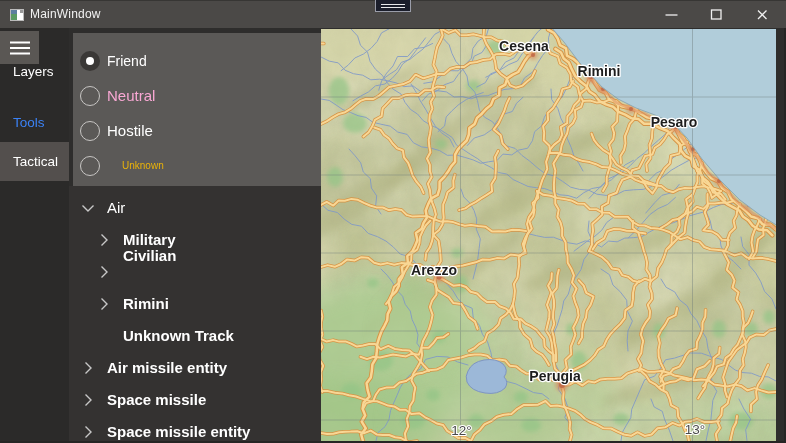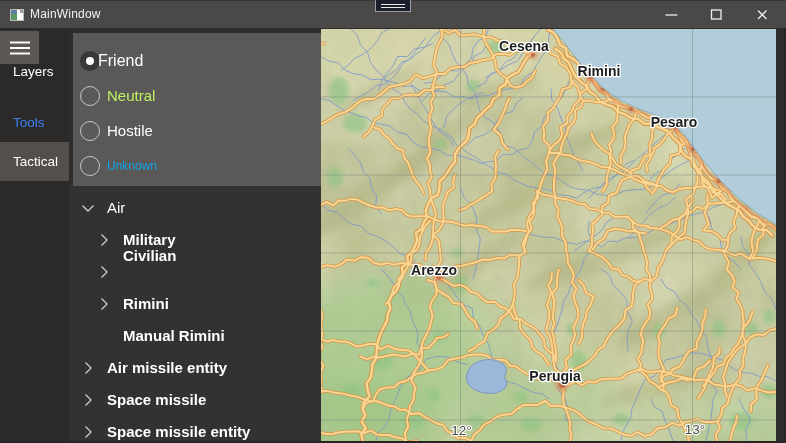--- a/index.html
+++ b/index.html
@@ -36,46 +36,46 @@
  </g>
 </svg>
 <div class="abs" style="left:0;top:142px;width:69px;height:39px;background:#534f4d"></div>
 <div class="abs" style="left:13px;top:52px;width:56px;height:39px;line-height:39px;font-size:13.5px;color:#fff">Layers</div>
 <div class="abs" style="left:13px;top:103px;width:56px;height:39px;line-height:39px;font-size:13.5px;color:#3b82f6">Tools</div>
 <div class="abs" style="left:13px;top:142px;width:56px;height:32px;line-height:39px;font-size:13.5px;color:#fff">Tactical</div>
 
 <div class="abs" style="left:73px;top:33px;width:250px;height:153px;background:#5b5957"></div>
 <div class="abs" style="left:80px;top:51px;width:20px;height:20px;border-radius:50%;background:#3a3836"></div>
 <div class="abs" style="left:86px;top:57px;width:8px;height:8px;border-radius:50%;background:#fff"></div>
-<div class="abs" style="left:98px;top:51px;font-size:16px;line-height:20px;color:#fff">Friend</div>
+<div class="abs" style="left:107px;top:51px;font-size:14px;line-height:20px;color:#fff">Friend</div>
 <div class="abs" style="left:80px;top:86px;width:20px;height:20px;border-radius:50%;border:1.5px solid #c8c6c4"></div>
-<div class="abs" style="left:107px;top:86px;font-size:15px;line-height:20px;color:#bef264">Neutral</div>
+<div class="abs" style="left:107px;top:86px;font-size:15px;line-height:20px;color:#f9a8d4">Neutral</div>
 <div class="abs" style="left:80px;top:121px;width:20px;height:20px;border-radius:50%;border:1.5px solid #c8c6c4"></div>
 <div class="abs" style="left:107px;top:121px;font-size:15px;line-height:20px;color:#fff">Hostile</div>
 <div class="abs" style="left:80px;top:156px;width:20px;height:20px;border-radius:50%;border:1.5px solid #c8c6c4"></div>
-<div class="abs" style="left:107px;top:156px;font-size:12px;line-height:20px;color:#0ea5e9">Unknown</div>
+<div class="abs" style="left:122px;top:156px;font-size:10px;line-height:20px;color:#eab308">Unknown</div>
 
 <div class="abs" style="left:69px;top:186px;width:254px;height:255px;background:#343231"></div>
 <svg class="abs" style="left:81px;top:203px" width="14" height="10">
     <path d="M1.5 2.5 L7 8 L12.5 2.5" fill="none" stroke="#c8c8c8" stroke-width="1.4"></path>
   </svg>
 <div class="abs" style="left:107px;top:198px;font-size:15px;line-height:20px;color:#fff;font-weight:normal">Air</div>
 <svg class="abs" style="left:99px;top:233px" width="10" height="14">
     <path d="M2.5 1.5 L8 7 L2.5 12.5" fill="none" stroke="#c8c8c8" stroke-width="1.4"></path>
   </svg>
 <div class="abs" style="left:123px;top:230px;font-size:15px;line-height:20px;color:#fff;font-weight:bold">Military</div>
 <svg class="abs" style="left:99px;top:265px" width="10" height="14">
     <path d="M2.5 1.5 L8 7 L2.5 12.5" fill="none" stroke="#c8c8c8" stroke-width="1.4"></path>
   </svg>
 <div class="abs" style="left:123px;top:246px;font-size:15px;line-height:20px;color:#fff;font-weight:bold">Civilian</div>
 <svg class="abs" style="left:99px;top:297px" width="10" height="14">
     <path d="M2.5 1.5 L8 7 L2.5 12.5" fill="none" stroke="#c8c8c8" stroke-width="1.4"></path>
   </svg>
 <div class="abs" style="left:123px;top:294px;font-size:15px;line-height:20px;color:#fff;font-weight:bold">Rimini</div>
-<div class="abs" style="left:123px;top:326px;font-size:15px;line-height:20px;color:#fff;font-weight:bold">Manual Rimini</div>
+<div class="abs" style="left:123px;top:326px;font-size:15px;line-height:20px;color:#fff;font-weight:bold">Unknown Track</div>
 <svg class="abs" style="left:83px;top:361px" width="10" height="14">
     <path d="M2.5 1.5 L8 7 L2.5 12.5" fill="none" stroke="#c8c8c8" stroke-width="1.4"></path>
   </svg>
 <div class="abs" style="left:107px;top:358px;font-size:15px;line-height:20px;color:#fff;font-weight:bold">Air missile entity</div>
 <svg class="abs" style="left:83px;top:393px" width="10" height="14">
     <path d="M2.5 1.5 L8 7 L2.5 12.5" fill="none" stroke="#c8c8c8" stroke-width="1.4"></path>
   </svg>
 <div class="abs" style="left:107px;top:390px;font-size:15px;line-height:20px;color:#fff;font-weight:bold">Space missile</div>
 <svg class="abs" style="left:83px;top:425px" width="10" height="14">
     <path d="M2.5 1.5 L8 7 L2.5 12.5" fill="none" stroke="#c8c8c8" stroke-width="1.4"></path>

